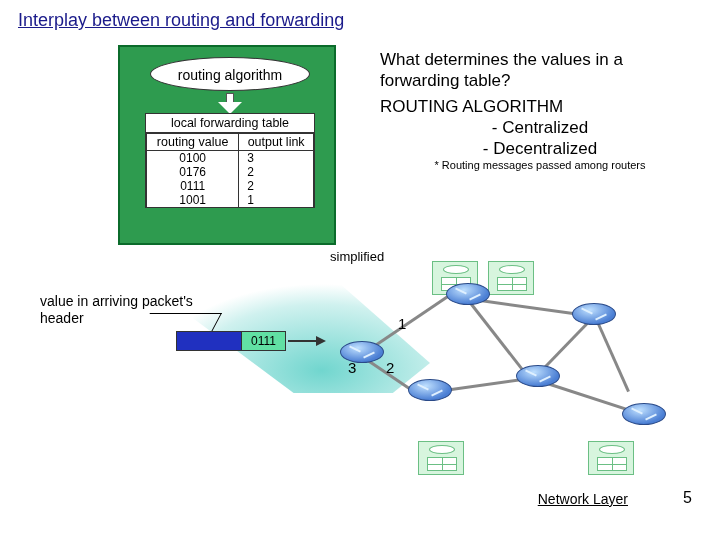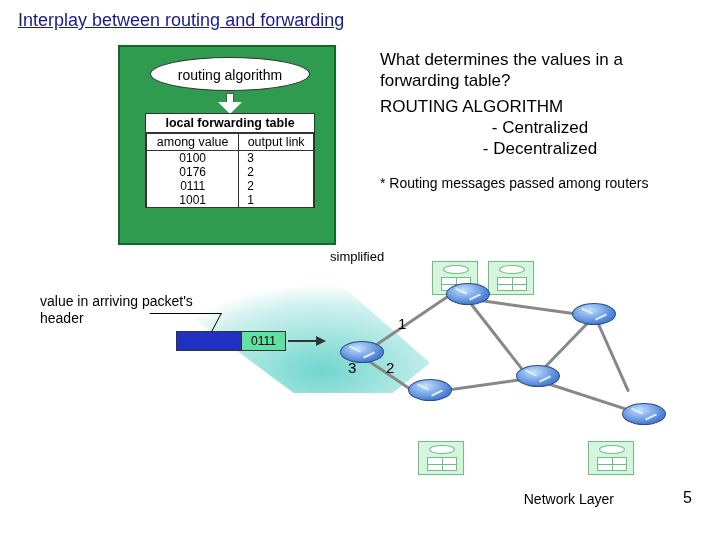--- a/index.html
+++ b/index.html
@@ -49,39 +49,39 @@
 
   .fwd-table {
     position: absolute;
     left: 25px; top: 66px;
     width: 170px;
     background: #fff;
     font-family: Arial, sans-serif;
     font-size: 12.5px;
     border: 1px solid #333;
   }
-  .fwd-table .caption { text-align: center; padding: 2px 0; border-bottom: 1px solid #333; font-weight: bold; }
+  .fwd-table .caption { text-align: center; padding: 2px 0; border-bottom: 1px solid #333; }
   .fwd-table table { width: 100%; border-collapse: collapse; }
   .fwd-table th { font-weight: normal; border: 1px solid #333; padding: 1px 2px; }
   .fwd-table td { border-left: 1px solid #333; border-right: 1px solid #333; padding: 0 8px; font-size: 12px; text-align: left; }
   .fwd-table td:first-child { text-align: center; }
 
   
   .right-text {
     position: absolute;
     left: 380px; top: 14px;
     width: 320px;
     font-size: 17px;
     color: #000;
     line-height: 1.25;
   }
   .right-text .q { margin-bottom: 4px; }
   .right-text .h { margin-bottom: 0; }
   .right-text .sub { margin-left: 0; text-align: center; }
-  .right-text .note { font-size: 14px; margin-top: 16px; }
+  .right-text .note { font-size: 11px; margin-top: 0; text-align: center; }
 
   .simplified {
     position: absolute;
     left: 330px; top: 214px;
     font-family: Arial, sans-serif;
     font-size: 13px;
     text-align: center;
   }
 
   
@@ -166,23 +166,24 @@
 
   .port-label {
     position: absolute;
     font-family: Arial, sans-serif;
     font-size: 15px;
     color: #000;
   }
 
   .footer-layer {
     position: absolute;
-    right: 106px; bottom: 8px;
+    right: 92px; bottom: 8px;
     font-family: Arial, sans-serif;
     font-size: 14px;
+    text-decoration: underline;
   }
   .footer-num {
     position: absolute;
     right: 28px; bottom: 8px;
     font-family: Arial, sans-serif;
     font-size: 16px;
   }
 </style>
 </head>
 <body>
@@ -195,21 +196,21 @@
     <div class="algo-oval">routing algorithm</div>
     <div class="down-arrow">
         <div class="stem"></div>
         <div class="head"></div>
       </div>
     <div class="fwd-table">
       <div class="caption">local forwarding table</div>
       <table>
         <tbody>
             <tr>
-          <th>among value</th>
+          <th>routing value</th>
           <th>output link</th>
         </tr>
         <tr>
               <td>0100</td>
               <td>3</td>
             </tr>
         <tr>
               <td>0176</td>
               <td>2</td>
             </tr>

